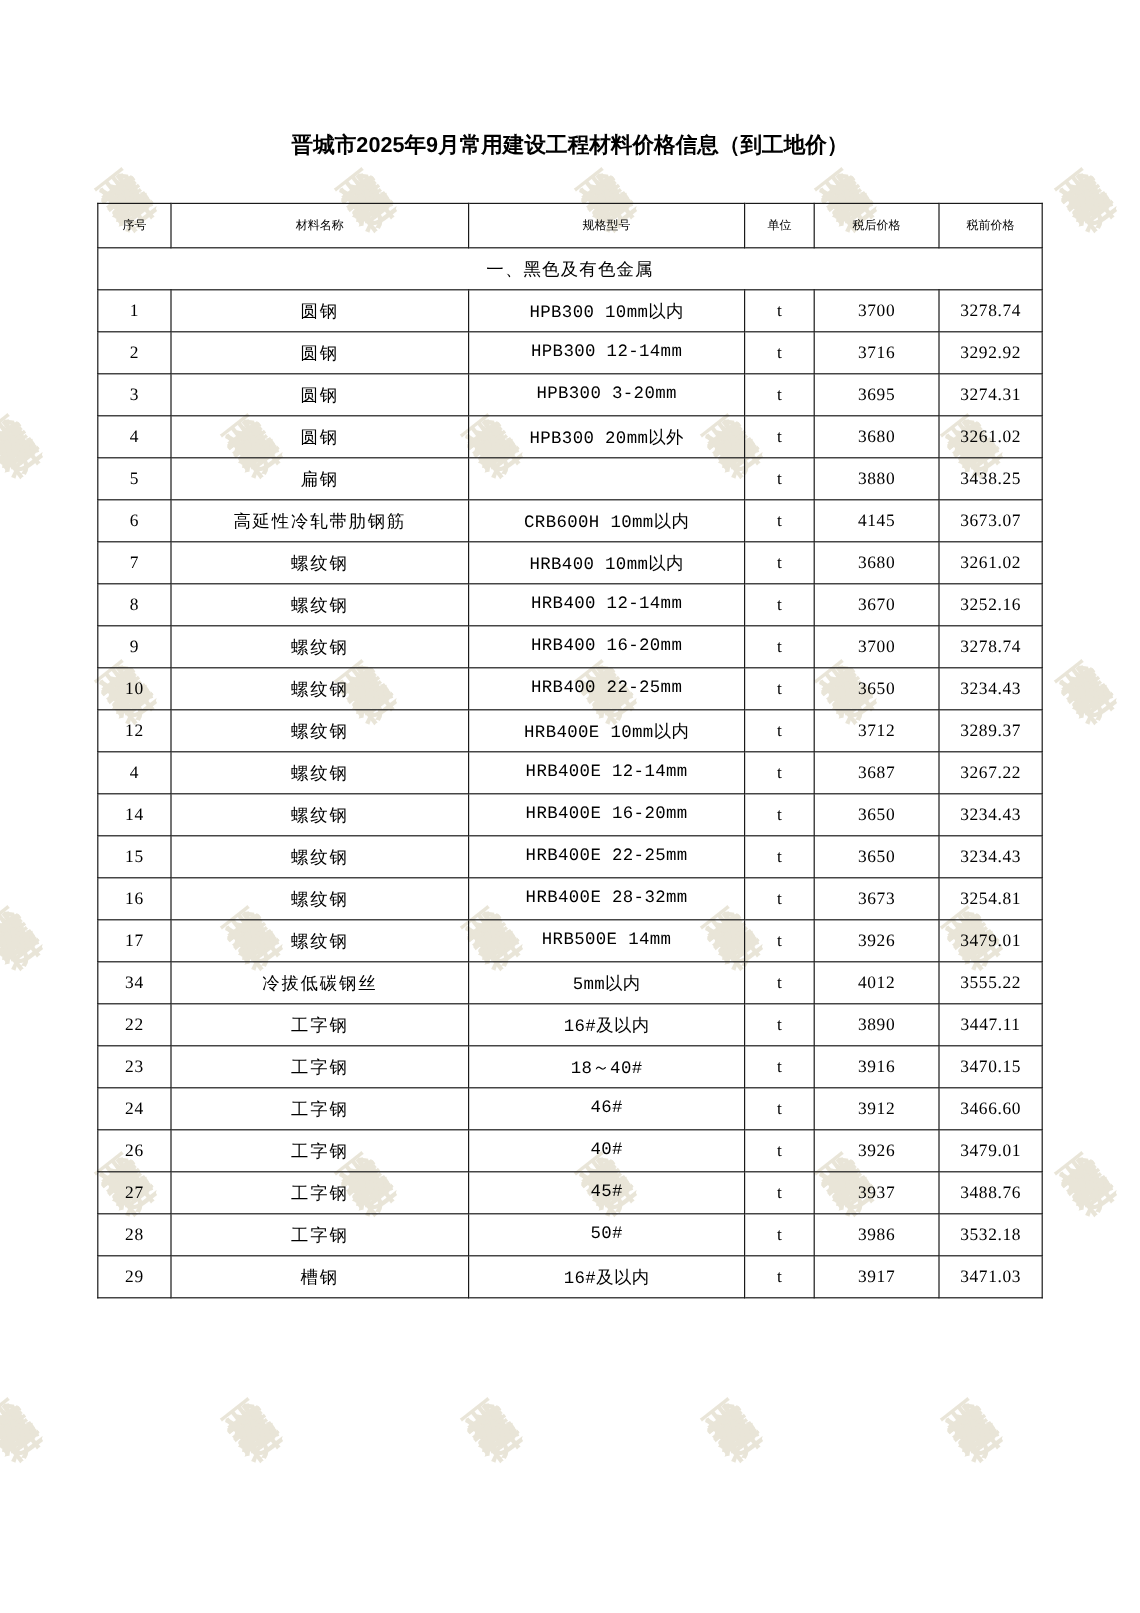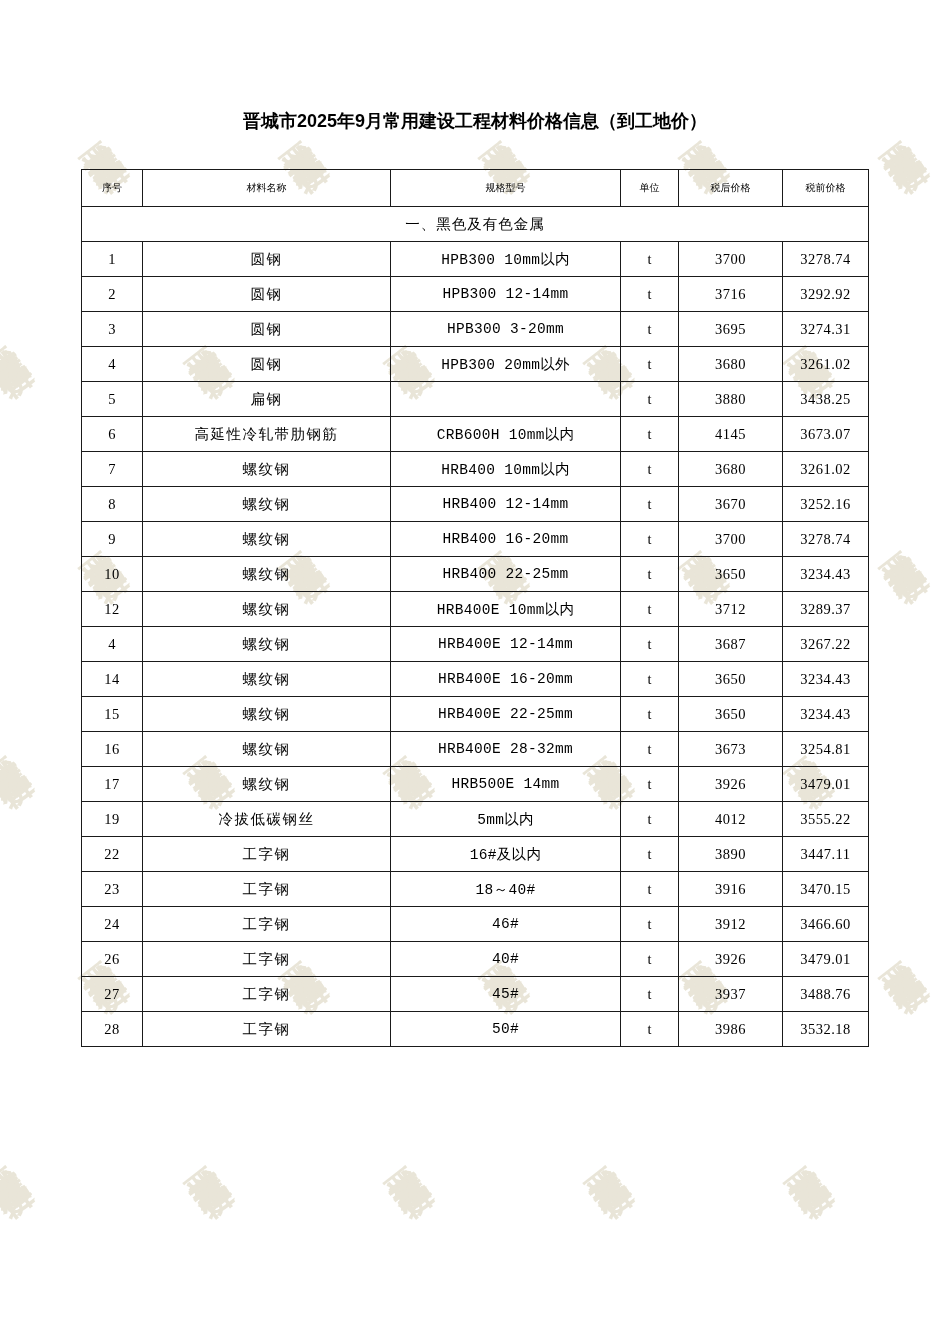--- a/index.html
+++ b/index.html
@@ -298,21 +298,21 @@
         </tr>
         <tr>
           <td class="cell-num">17</td>
           <td class="cell-name">螺纹钢</td>
           <td class="cell-spec">HRB500E 14mm</td>
           <td class="cell-unit">t</td>
           <td class="cell-num">3926</td>
           <td class="cell-num">3479.01</td>
         </tr>
         <tr>
-          <td class="cell-num">19</td>
+          <td class="cell-num">34</td>
           <td class="cell-name">冷拔低碳钢丝</td>
           <td class="cell-spec">5mm以内</td>
           <td class="cell-unit">t</td>
           <td class="cell-num">4012</td>
           <td class="cell-num">3555.22</td>
         </tr>
         <tr>
           <td class="cell-num">22</td>
           <td class="cell-name">工字钢</td>
           <td class="cell-spec">16#及以内</td>
@@ -353,16 +353,24 @@
           <td class="cell-num">3488.76</td>
         </tr>
         <tr>
           <td class="cell-num">28</td>
           <td class="cell-name">工字钢</td>
           <td class="cell-spec">50#</td>
           <td class="cell-unit">t</td>
           <td class="cell-num">3986</td>
           <td class="cell-num">3532.18</td>
         </tr>
+        <tr>
+          <td class="cell-num">29</td>
+          <td class="cell-name">槽钢</td>
+          <td class="cell-spec">16#及以内</td>
+          <td class="cell-unit">t</td>
+          <td class="cell-num">3917</td>
+          <td class="cell-num">3471.03</td>
+        </tr>
       </tbody>
   </table>
 
 </div>
 
 </body></html>

